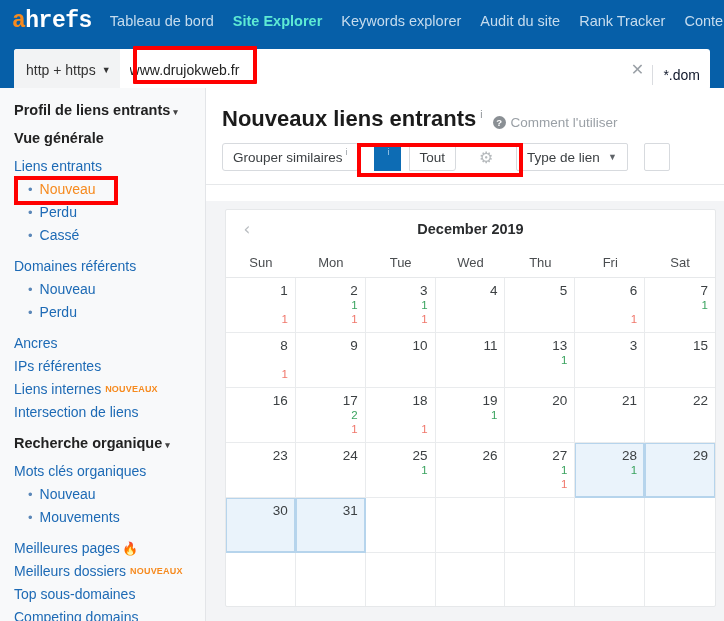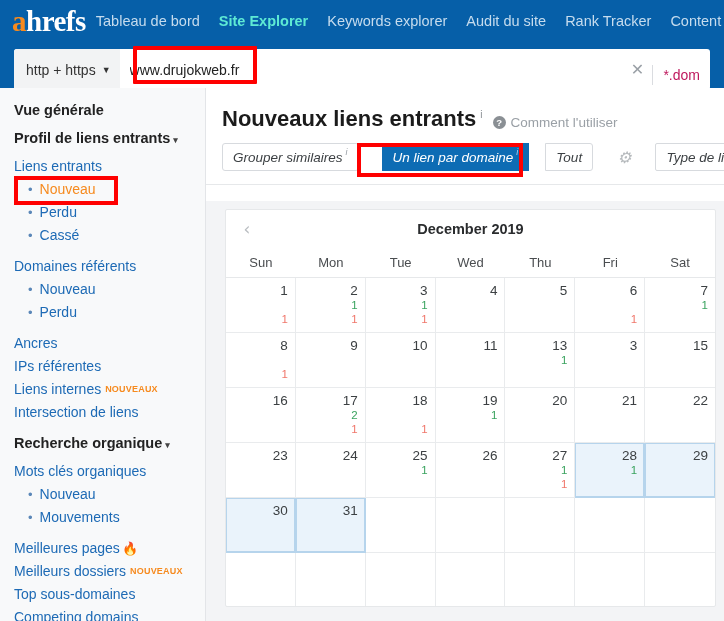--- a/index.html
+++ b/index.html
@@ -10,23 +10,23 @@
     overflow: hidden;
   }
 
   
   .topbar {
     position: absolute; left: 0; top: 0; width: 724px; height: 42px;
     background: #065fa8;
     display: flex; align-items: center;
   }
   .logo {
-    margin-left: 12px; margin-right: 10px;
-    font-size: 29px; font-weight: bold; letter-spacing: -0.5px;
-    color: #ffffff; font-family: Liberation Serif, serif;
+    margin-left: 12px; margin-right: 18px;
+    font-size: 23px; font-weight: bold; letter-spacing: -0.5px;
+    color: #ffffff; font-family: Liberation Mono, monospace;
     white-space: nowrap;
   }
   .logo .a { color: #f68a1e; }
   .navlink {
     color: #c6dcee; font-size: 14.5px; white-space: nowrap;
     margin-right: 19px; cursor: pointer;
   }
   .navlink.active { color: #5eead4; font-weight: bold; }
 
   
@@ -52,21 +52,21 @@
     font-size: 14px; color: #222; padding-left: 10px;
     font-family: "Liberation Sans", sans-serif; background: transparent;
   }
   .clearx {
     width: 30px; text-align: center; color: #9aa0a6; font-size: 16px;
     cursor: pointer; user-select: none;
   }
   .modesel {
     border-left: 1px solid #dadce0; height: 20px;
     display: flex; align-items: center; padding: 0 10px;
-    font-size: 14px; color: #be185d; white-space: nowrap; cursor: pointer; margin-top: 10px;
+    font-size: 14px; color: #0f172a; white-space: nowrap; cursor: pointer; margin-top: 10px;
   }
   
   .redbox-domain {
     position: absolute; left: 133px; top: 46px;
     width: 124px; height: 38px;
     border: 4px solid #ff0000; border-radius: 1px;
     pointer-events: none;
   }
 
   
@@ -125,23 +125,22 @@
     color: #9aa0a6; font-size: 13.5px; white-space: nowrap; cursor: pointer;
   }
   .q-icon {
     width: 13px; height: 13px; border-radius: 50%;
     background: #8a8f94; color: #fff; font-size: 9.5px; font-weight: bold;
     display: inline-flex; align-items: center; justify-content: center;
     margin-right: 5px;
   }
 
   .toolbar {
-    display: flex; align-items: flex-start; gap: 16px;
+    display: flex; align-items: flex-start; gap: 8px;
     padding: 11px 0 0 16px;
-    font-style: italic;
   }
   .btn {
     height: 28px; padding: 0 10px; border: 1px solid #d7dade;
     background: #fff; border-radius: 2px; font-size: 13.5px; color: #3c4043;
     display: inline-flex; align-items: center; white-space: nowrap;
     cursor: pointer;
   }
   .btn .sup-i2 {
     font-size: 9px; color: #9aa0a6; margin-left: 3px;
     position: relative; top: -5px;
@@ -239,25 +238,25 @@
       <span class="caret">▼</span>
     </div>
     <input class="domaininput" type="text" value="www.drujokweb.fr" style="">
     <div class="clearx">✕</div>
     <div class="modesel">*.dom</div>
   </div>
 </div>
 <div class="redbox-domain"></div>
 
 <div class="sidebar">
-  <div class="s-head">Vue générale</div>
-
   <div class="s-head">
     <span>Profil de liens entrants</span><span class="caret">▾</span>
   </div>
+
+  <div class="s-head">Vue générale</div>
   <div class="s-link">Liens entrants</div>
   <div class="s-sub sel">Nouveau</div>
   <div class="s-sub">Perdu</div>
   <div class="s-sub">Cassé</div>
   <div class="gap"></div>
   <div class="s-link">Domaines référents</div>
   <div class="s-sub">Nouveau</div>
   <div class="s-sub">Perdu</div>
   <div class="gap"></div>
   <div class="s-link">Ancres</div>
@@ -296,21 +295,20 @@
       <span>Comment l'utiliser</span>
     </div>
   </div>
 
   <div class="toolbar">
     <div class="btn group-l">
       <span>Grouper similaires</span>
         <span class="sup-i2">i</span>
     </div>
     <div class="btn primary mid">
-      <span>Un lien par domaine</span>
         <span class="sup-i2">i</span>
     </div>
     <div class="btn tout">Tout</div>
     <div class="gear">⚙</div>
     <div class="btn drop">
       <span>Type de lien</span>
       <span class="caret">▼</span>
     </div>
     <div class="btn drop" style="margin-left:8px;">&nbsp;</div>
   </div>

